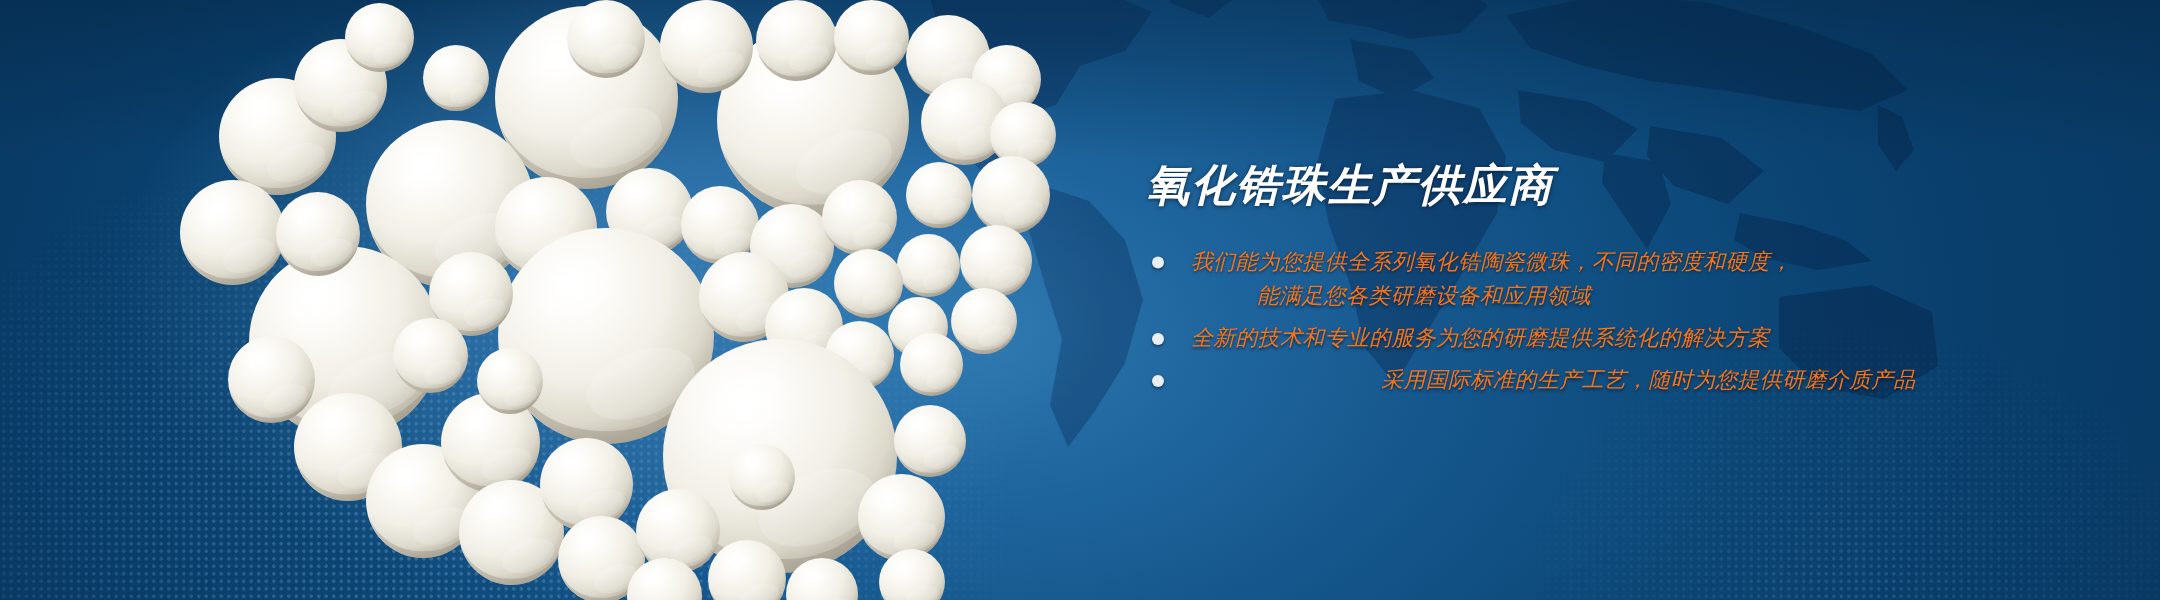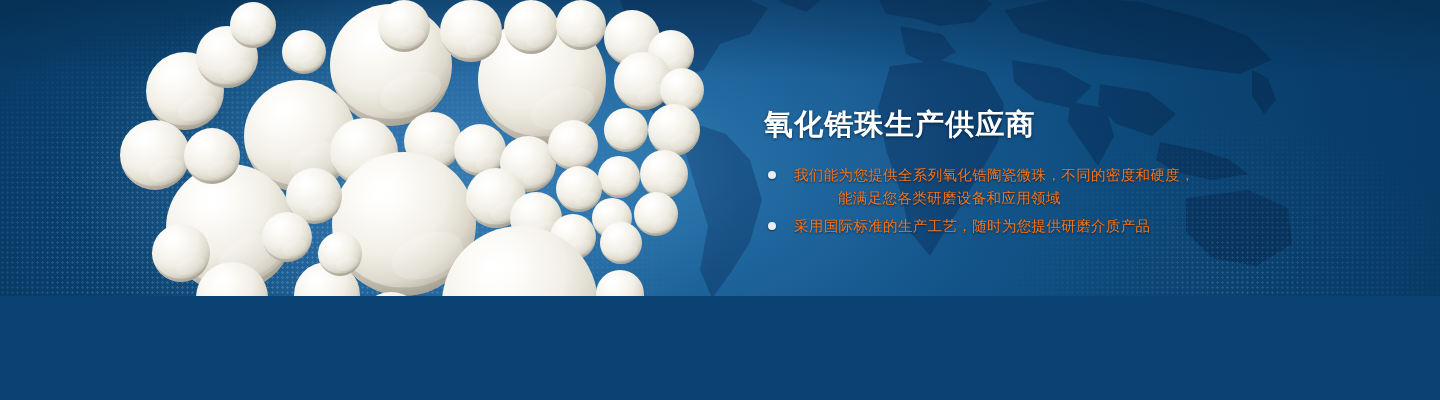--- a/index.html
+++ b/index.html
@@ -7,23 +7,24 @@
     padding: 0;
     background: #0a4373;
   }
   body {
     font-family: "Liberation Sans", "DejaVu Sans", sans-serif;
   }
 
   .banner {
     position: relative;
     width: 1440px;
-    height: 296px;
+    height: 400px;
     overflow: hidden;
     background: #0a4373;
+    font-style: italic;
   }
 
   
   .bg-base {
     position: absolute;
     inset: 0;
     background:
       radial-gradient(ellipse 760px 520px at 46% 56%,
          #2b76ad 0%, #1e649c 22%, #14558a 42%, #0c4878 66%, #0a4373 88%);
   }
@@ -97,21 +98,21 @@
   .bullet {
     position: relative;
     padding-left: 30px;
     margin-bottom: 6px;
     color: #f97316;
     font-size: 14.5px;
     line-height: 22px;
     letter-spacing: 0.35px;
     text-shadow: 0 1px 2px rgba(2,22,42,0.7);
   }
-  .bullet:last-child { margin-bottom: 3px; }
+  .bullet:last-child { margin-bottom: 3px; text-align: center; }
   .dot {
     position: absolute;
     left: 4px;
     top: 7px;
     width: 8px;
     height: 8px;
     border-radius: 50%;
     background: #e9eef3;
     box-shadow: 0 1px 2px rgba(2,22,42,0.6);
   }
@@ -279,20 +280,24 @@
     <h1 class="headline">氧化锆珠生产供应商</h1>
 
     <ul class="bullets">
 
       <li class="bullet">
         <span class="dot"></span>
         <span class="bullet-line">我们能为您提供全系列氧化锆陶瓷微珠，不同的密度和硬度，</span>
         <span class="bullet-line">能满足您各类研磨设备和应用领域</span>
       </li>
 
+      <li class="bullet">
+        <span class="dot"></span>
+        <span class="bullet-line">全新的技术和专业的服务为您的研磨提供系统化的解决方案</span>
+      </li>
 
       <li class="bullet">
         <span class="dot"></span>
         <span class="bullet-line">采用国际标准的生产工艺，随时为您提供研磨介质产品</span>
       </li>
 
     </ul>
   </div>
 
 </div>

